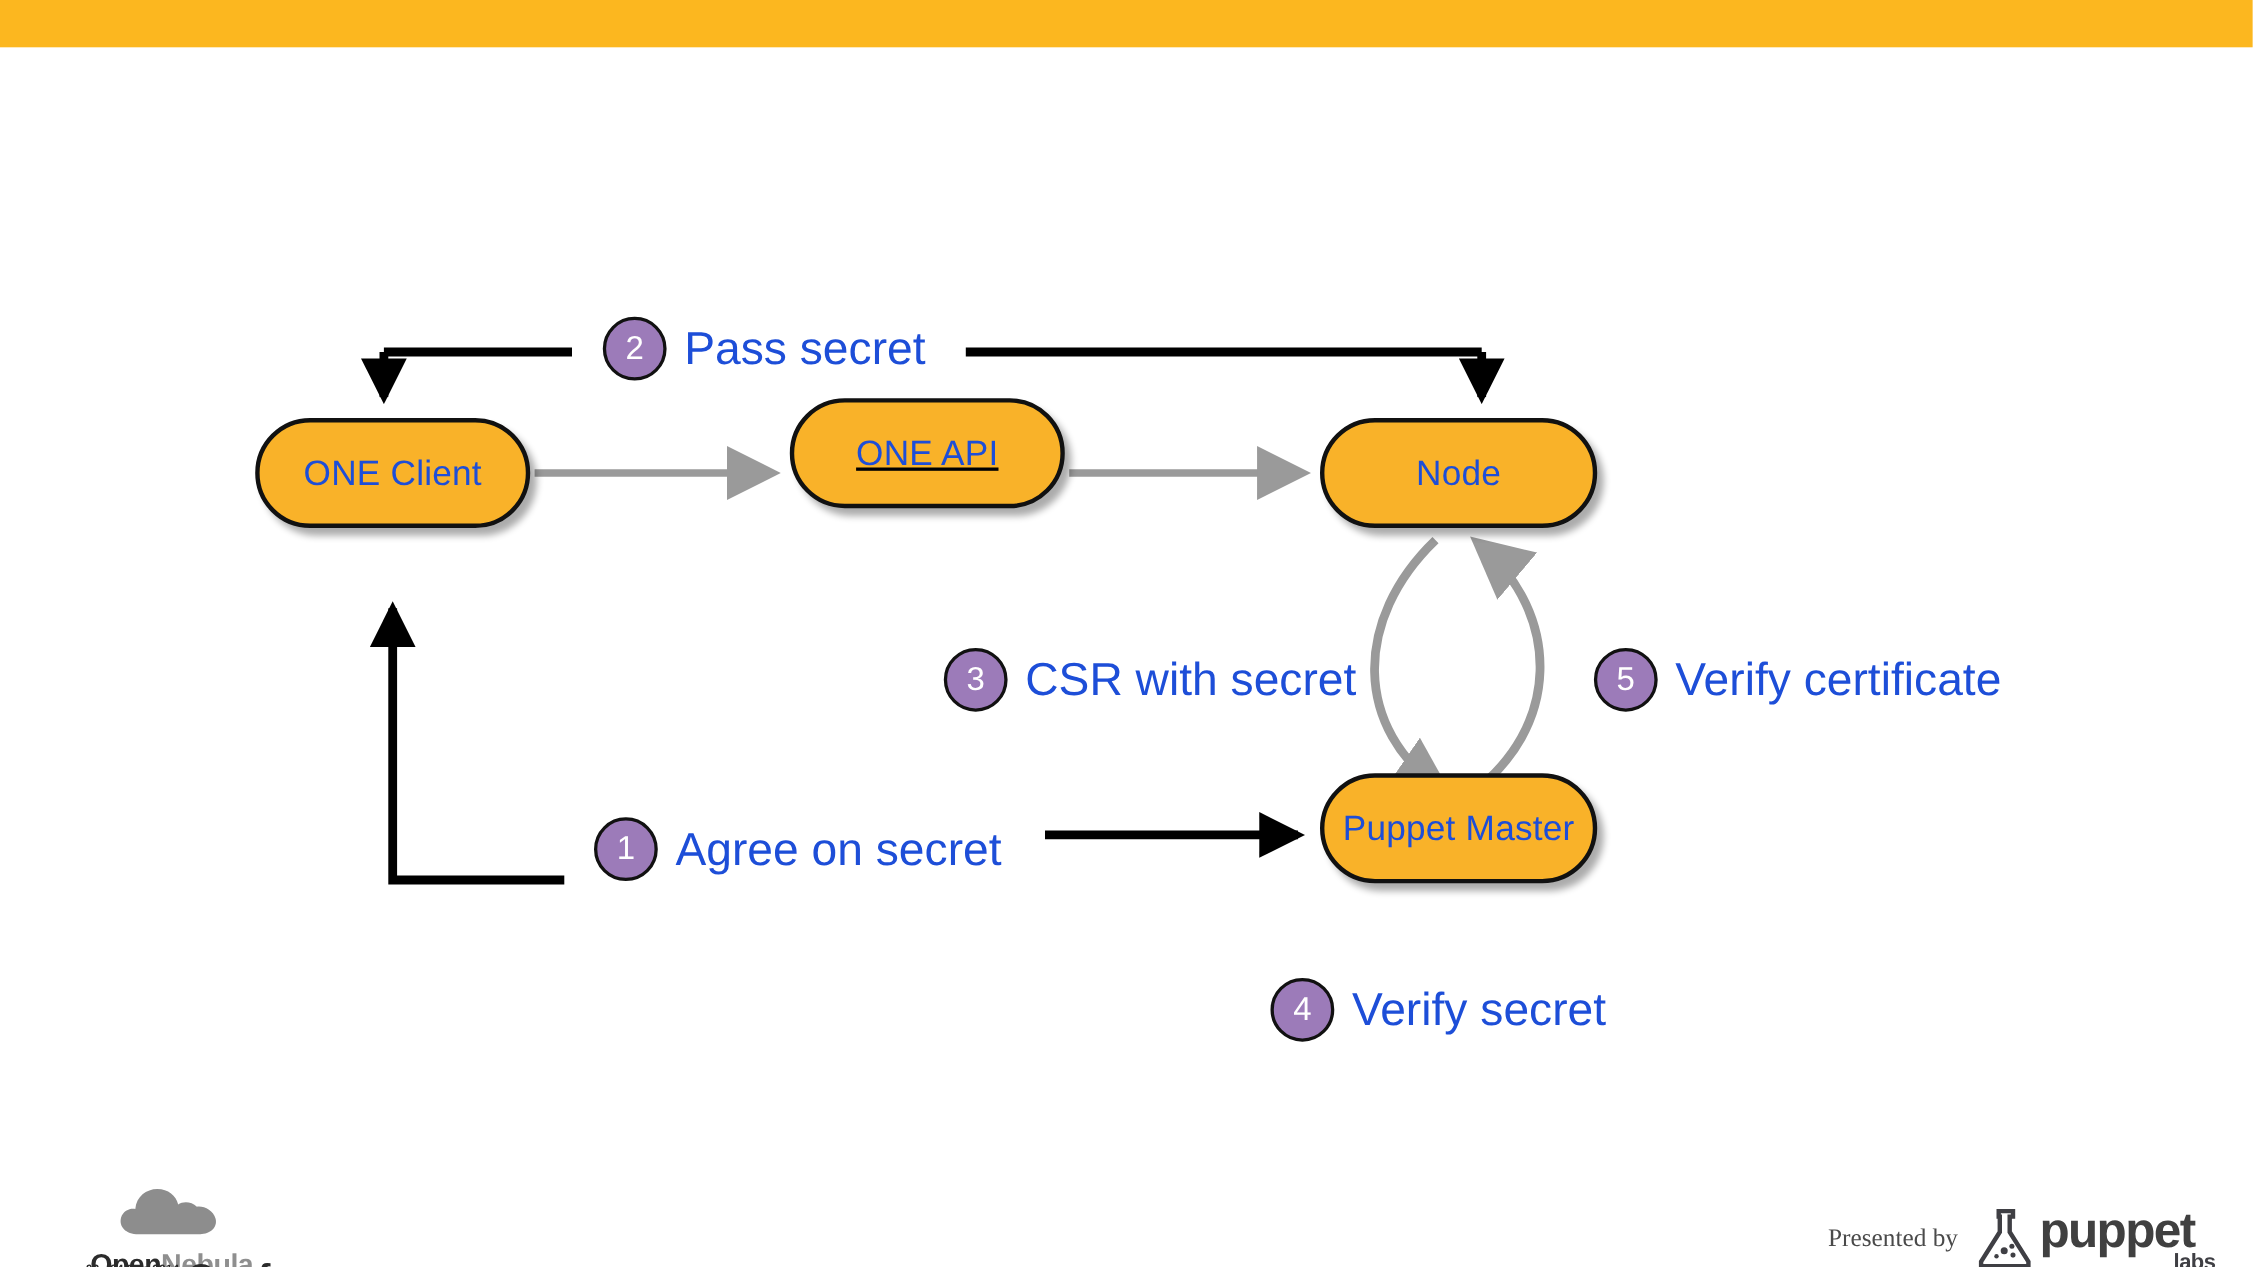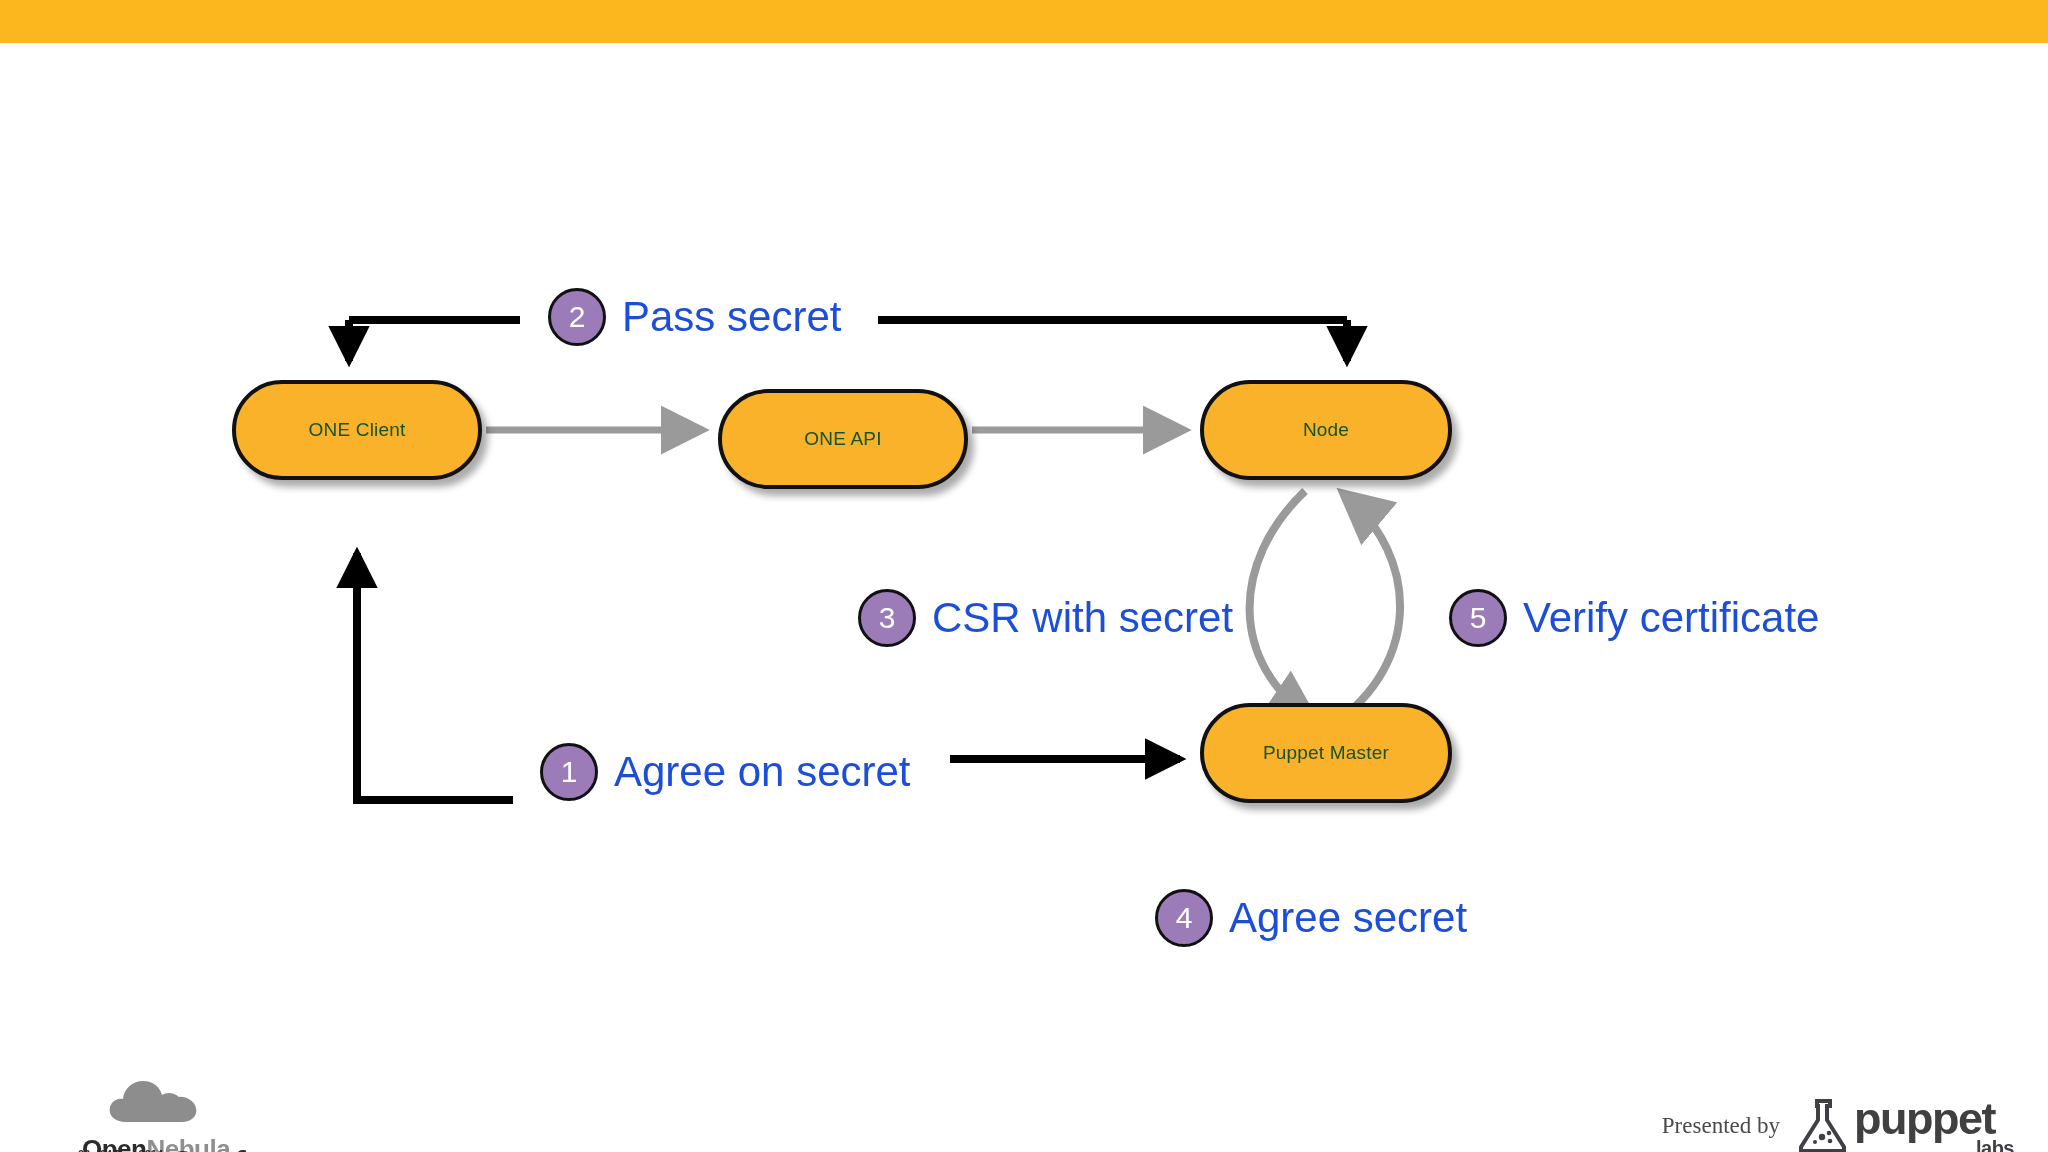--- a/index.html
+++ b/index.html
@@ -47,27 +47,27 @@
     border: 4px solid #111111;
     border-radius: 52px;
     box-shadow: 6px 7px 7px rgba(0,0,0,0.33);
     display: flex;
     align-items: center;
     justify-content: center;
     box-sizing: border-box;
   }
   .node-box .node-label {
     font-family: "Liberation Sans", sans-serif;
-    font-size: 19px;
-    color: #14532d;
+    font-size: 32px;
+    color: #1d4ed8;
     letter-spacing: 0.2px;
     white-space: nowrap;
   }
   #box-one-client { left: 232px;  top: 337px; width: 250px; height: 100px; }
-  #box-one-api    { left: 718px;  top: 346px; width: 250px; height: 100px; }
+  #box-one-api    { left: 718px;  top: 319px; width: 250px; height: 100px; text-decoration: underline; }
   #box-node       { left: 1200px; top: 337px; width: 252px; height: 100px; }
   #box-puppet-master { left: 1200px; top: 660px; width: 252px; height: 100px; }
 
   
   .step-annotation {
     position: absolute;
     display: flex;
     align-items: center;
     gap: 16px;
   }
@@ -260,21 +260,21 @@
     <div class="step-text">Pass secret</div>
   </div>
 
   <div class="step-annotation" id="step-3">
     <div class="step-badge">3</div>
     <div class="step-text">CSR with secret</div>
   </div>
 
   <div class="step-annotation" id="step-4">
     <div class="step-badge">4</div>
-    <div class="step-text">Agree secret</div>
+    <div class="step-text">Verify secret</div>
   </div>
 
   <div class="step-annotation" id="step-5">
     <div class="step-badge">5</div>
     <div class="step-text">Verify certificate</div>
   </div>
 
   <div id="opennebula-logo">
     <svg id="on-cloud" viewBox="0 0 96 46">
       <path d="M20,44 C8,44 2,37 4,29 C6,22 13,20 17,21 C18,10 27,3 37,3

